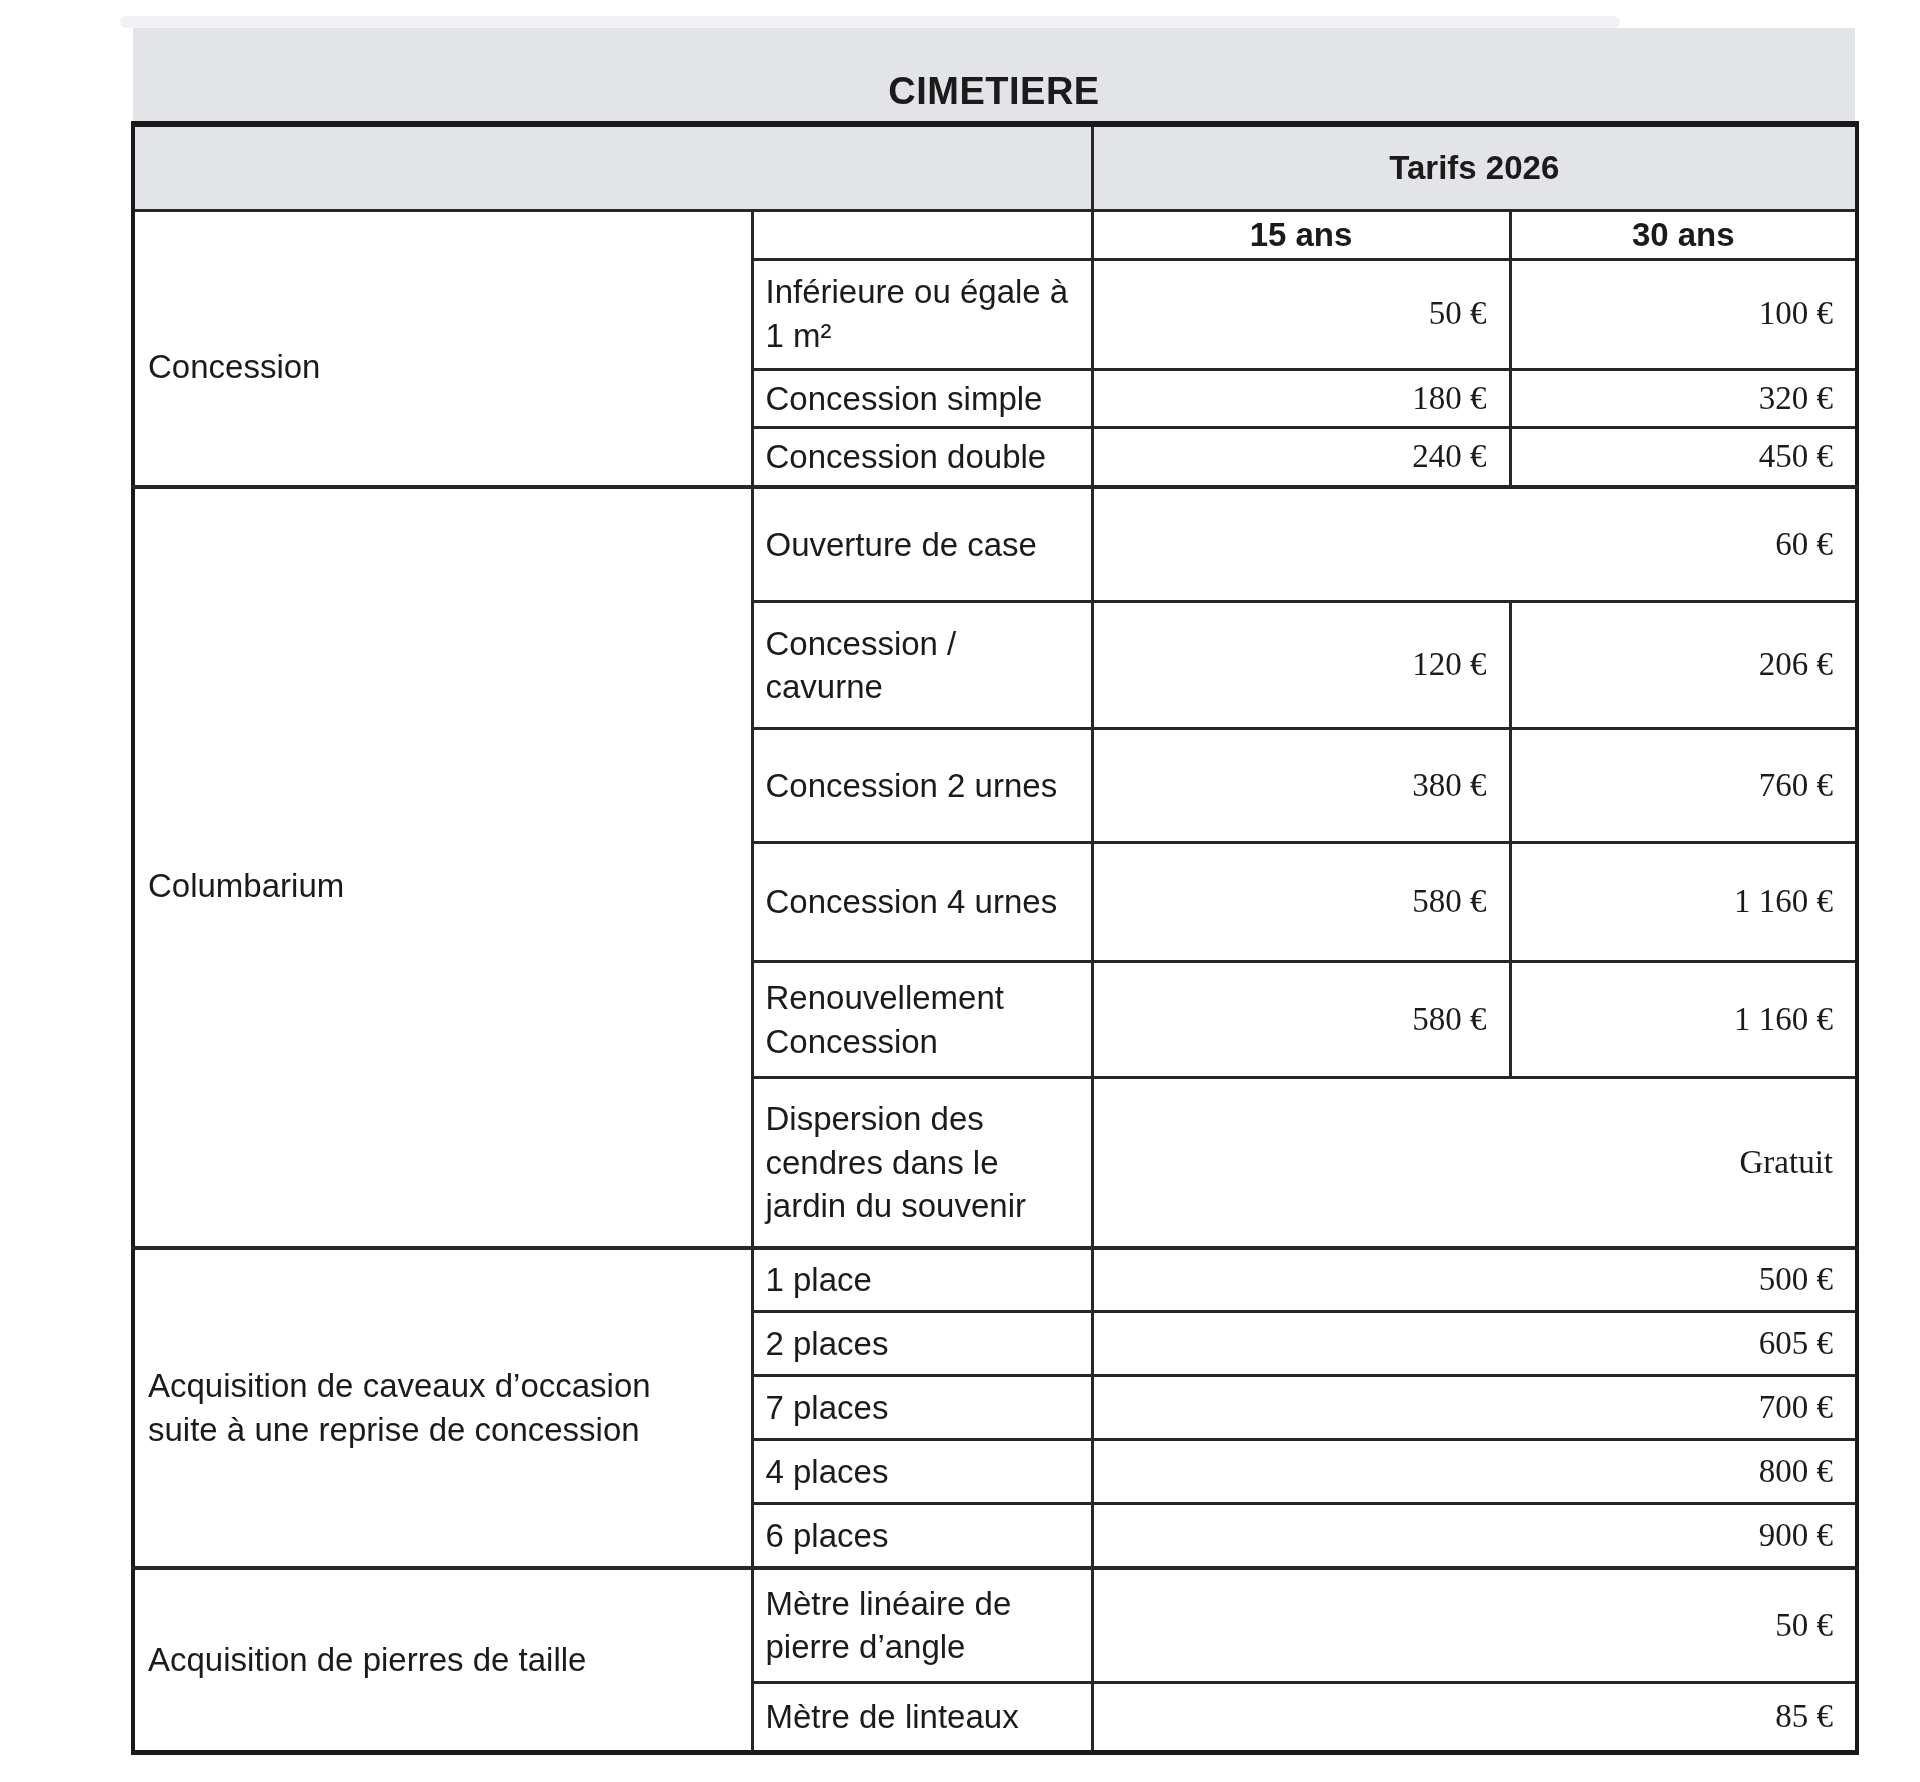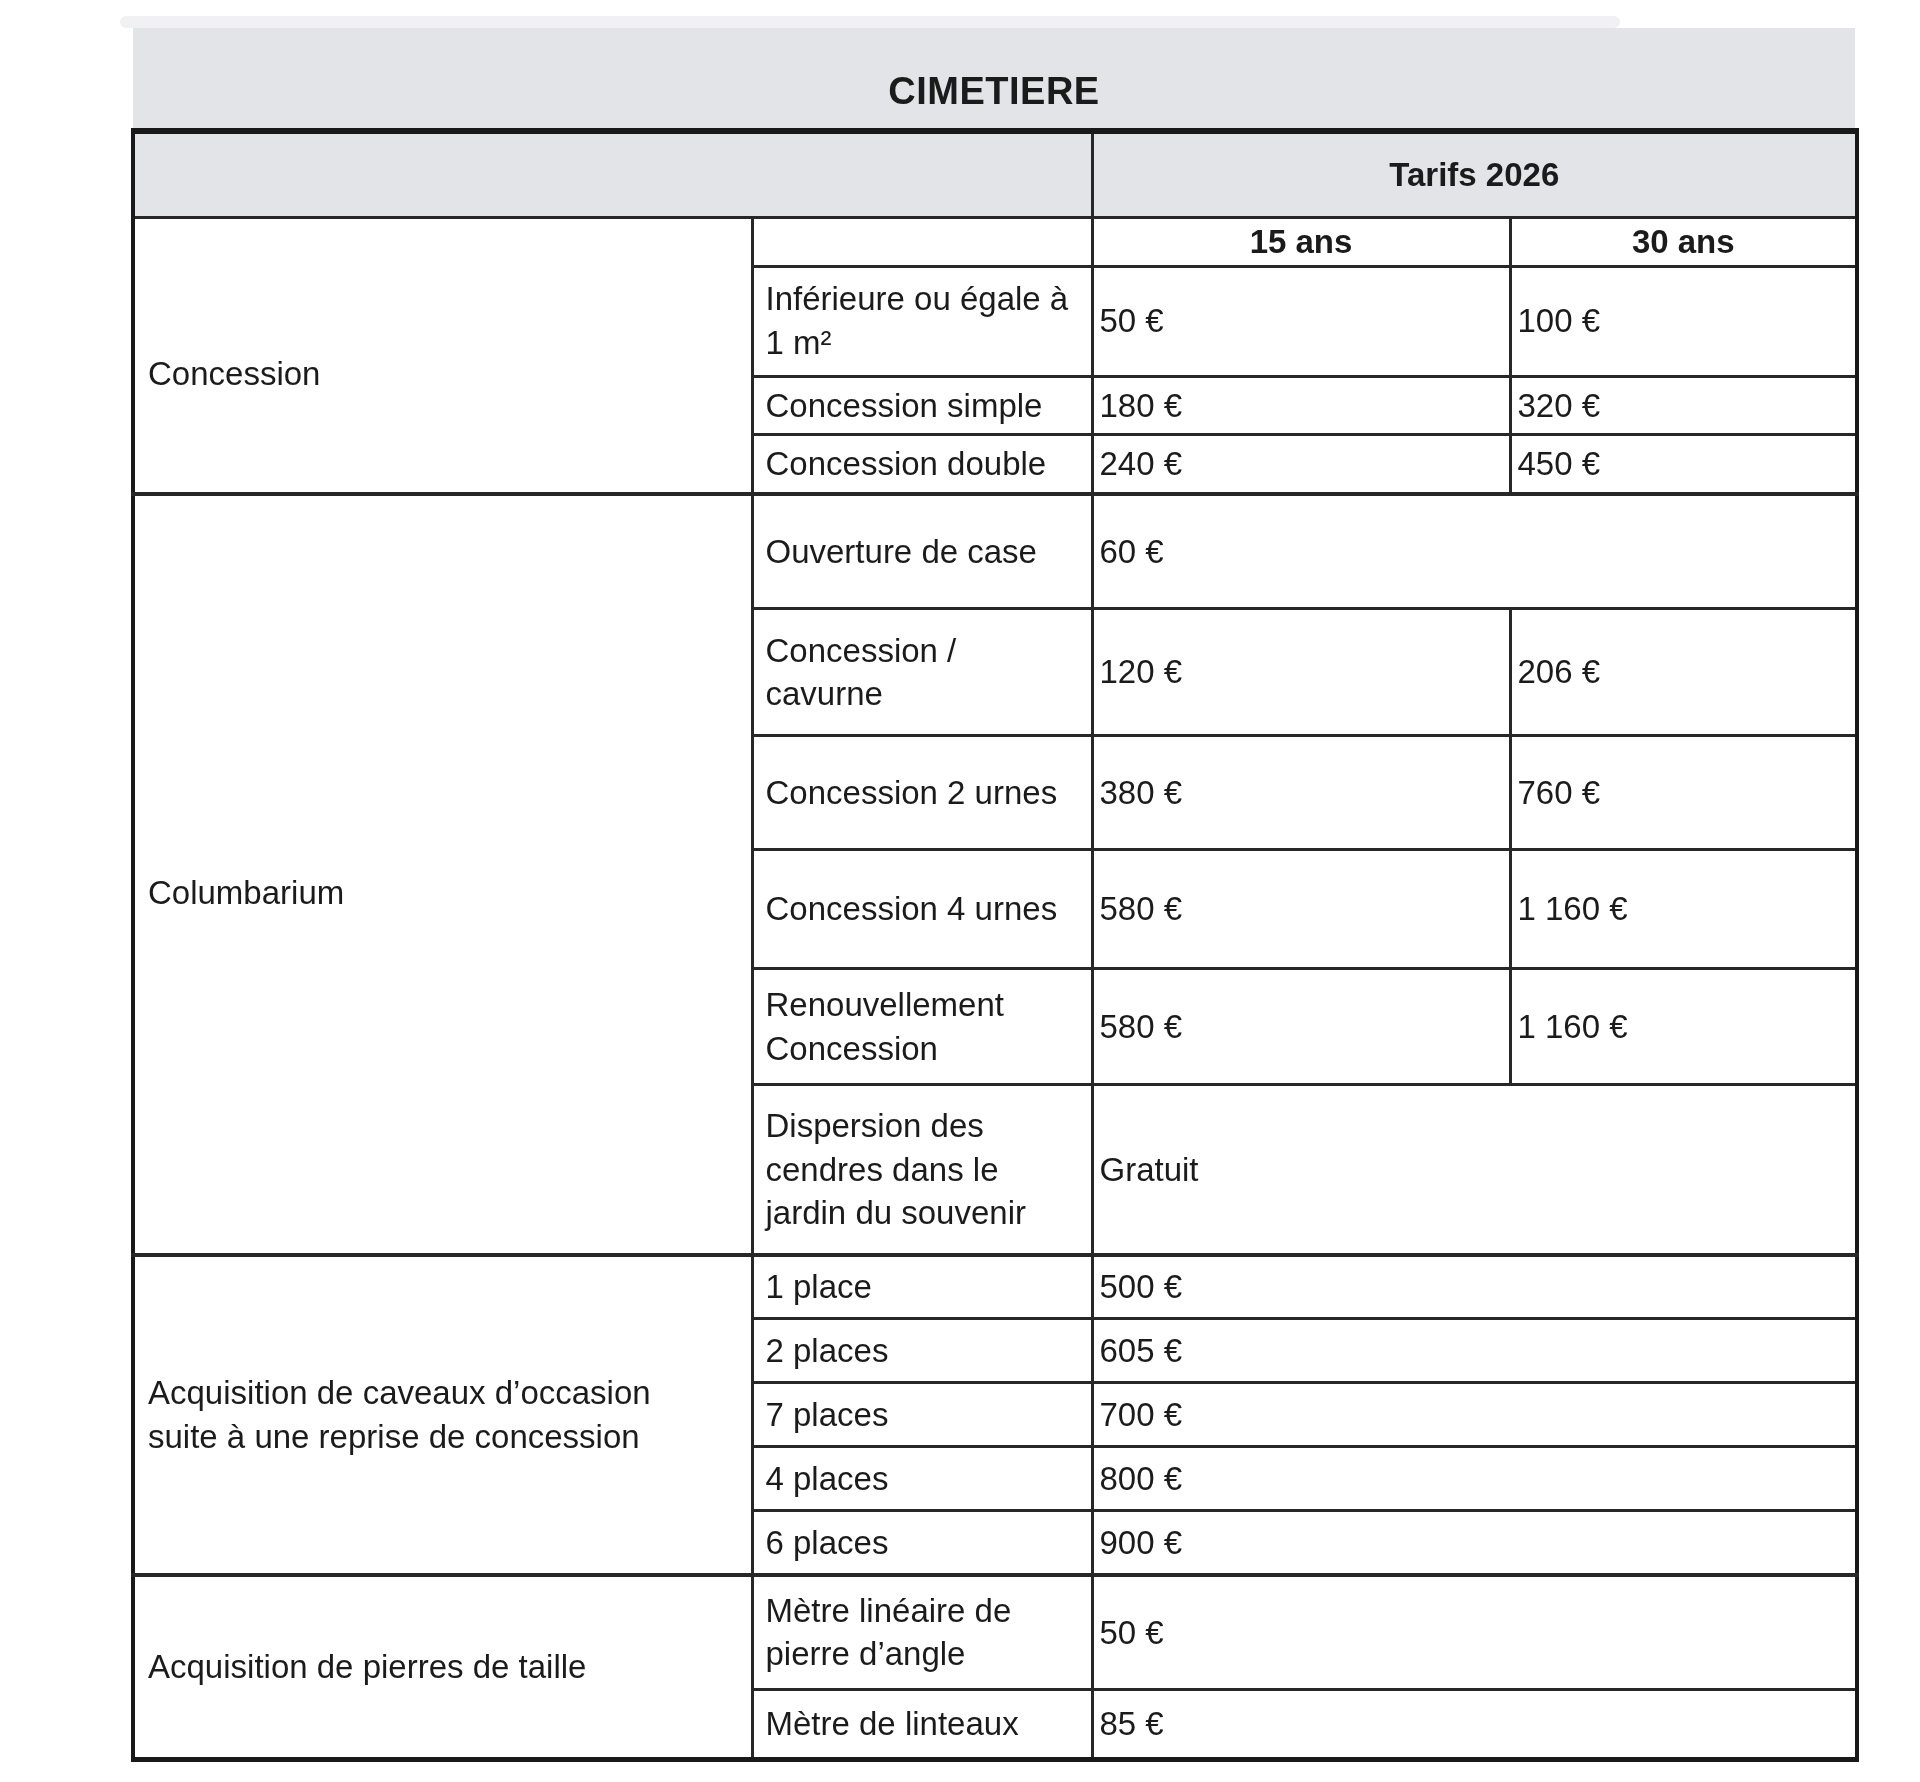--- a/index.html
+++ b/index.html
@@ -25,41 +25,41 @@
     background:#dfe1e4;opacity:.45;border-radius:6px;
   }
   .banner{
     position:absolute;left:133px;top:28px;width:1722px;height:122px;
     background:var(--header-bg);
     display:flex;align-items:center;justify-content:center;
     font-weight:bold;font-size:38px;letter-spacing:.5px;
     padding-top:4px;box-sizing:border-box;
   }
   table.tariff-table{
-    position:absolute;left:131px;top:128px;width:1724px;
+    position:absolute;left:131px;top:121px;width:1724px;
     border-collapse:collapse;table-layout:fixed;
     font-size:33px;line-height:1.32;
     border:4px solid #191919;
     border-top-width:6px;border-bottom-width:5px;
   }
   td{
     border:3px solid var(--border-col);
     padding:0;vertical-align:middle;
     overflow:hidden;
   }
   td.gray{background:var(--header-bg);}
   td.hdr{font-weight:bold;text-align:center;}
   td.lab{
     text-align:left;padding:6px 40px 6px 13px;
   }
   td.lab-pad{padding-top:44px;}
   td.sub{
     text-align:left;padding:6px 10px 6px 12px;
   }
-  td.val{text-align:left;padding:4px 6px;}
+  td.val{text-align:right;padding:4px 22px;font-family:Liberation Serif, serif;}
   tr.sec td{border-top-width:4px;}
 </style>
 </head>
 <body>
 
 <div class="scan-page">
 
   <div class="scan-streak"></div>
 
   <div class="banner">

